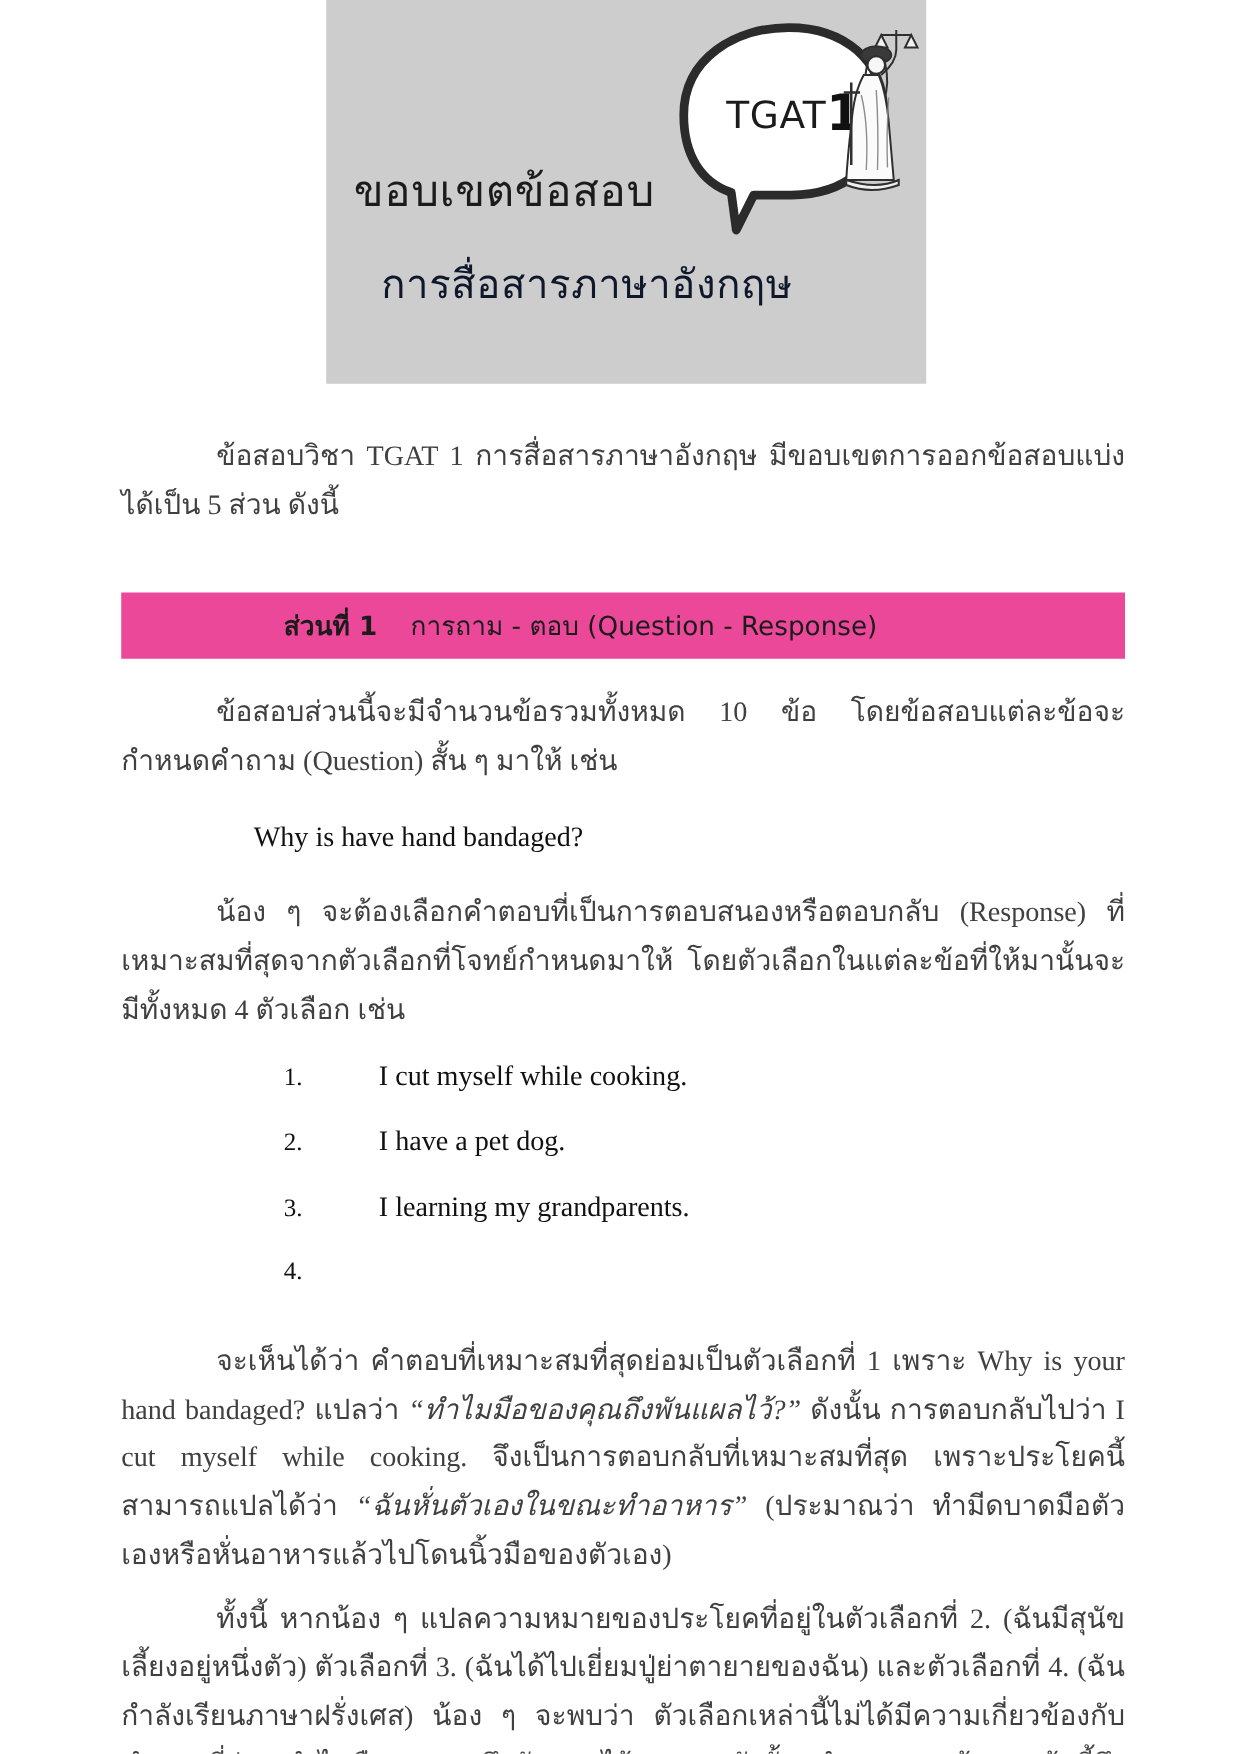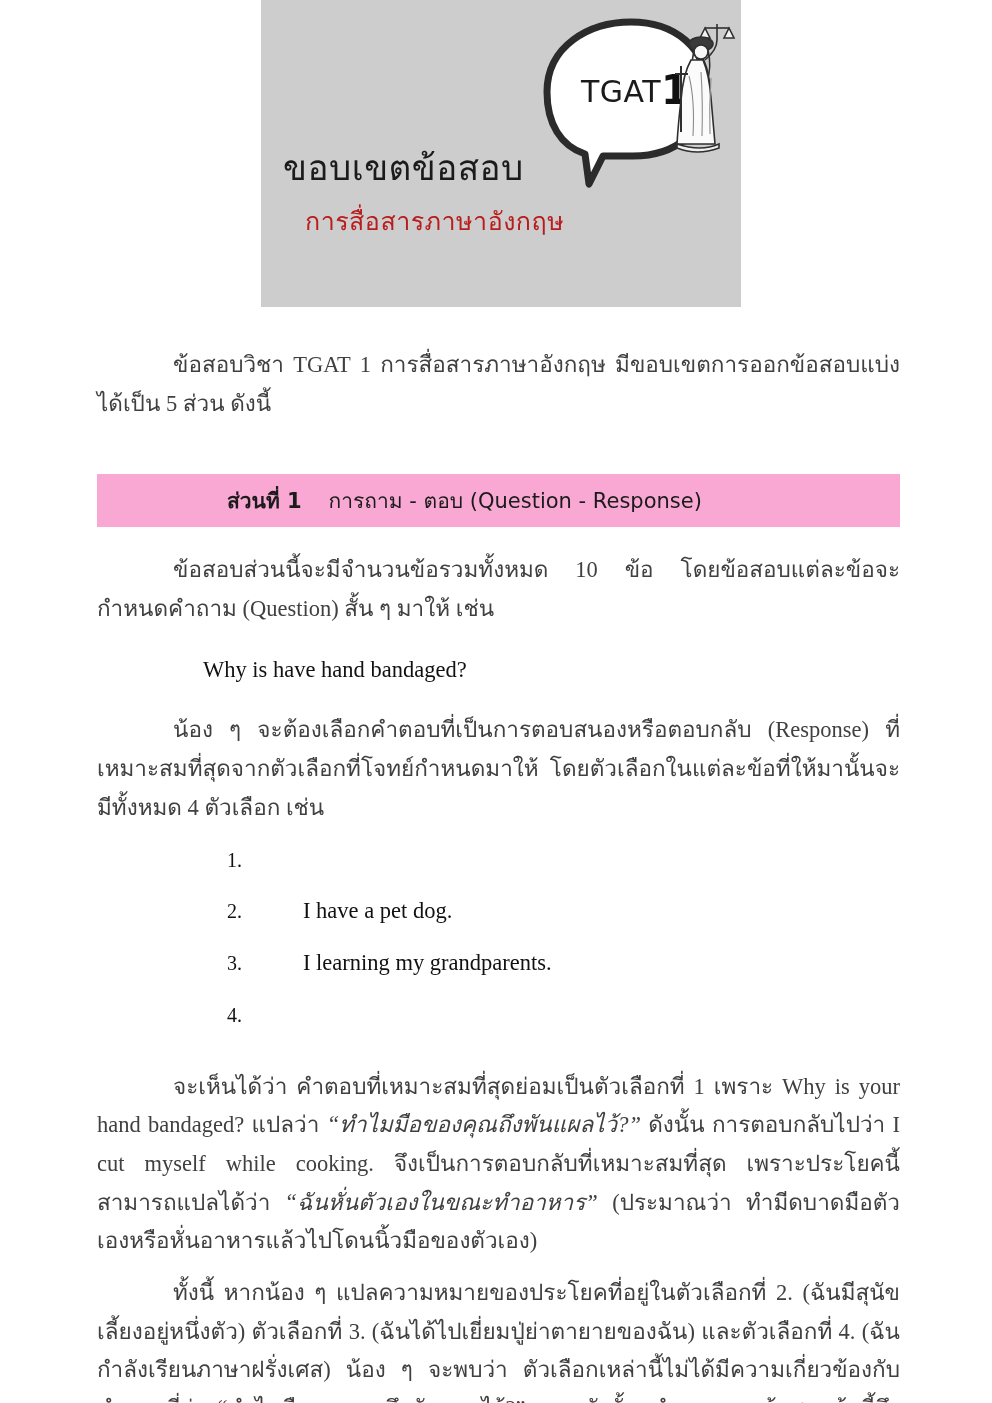--- a/index.html
+++ b/index.html
@@ -22,40 +22,40 @@
     left: 261px;
     top: 0;
     width: 480px;
     height: 307px;
     background: #cdcdcd;
     overflow: hidden;
   }
   .banner-title-wrap {
     position: absolute;
     left: 22px;
-    top: 150px;
+    top: 136px;
     width: 420px;
   }
   .banner-line1 {
     font-family: "DejaVu Sans", sans-serif;
     font-size: 35px;
     font-weight: 400;
     color: #1b1b1b;
     letter-spacing: 0.5px;
     line-height: 1.08;
     white-space: nowrap;
   }
   .banner-line2 {
     font-family: "DejaVu Sans", sans-serif;
-    font-size: 25px;
+    font-size: 32px;
     font-weight: 400;
-    color: #b91c1c;
+    color: #0f172a;
     letter-spacing: 0.5px;
     line-height: 1.08;
-    margin-top: 20px;
+    margin-top: 36px;
     margin-left: 22px;
     white-space: nowrap;
   }
   .bubble-wrap {
     position: absolute;
     left: 268px;
     top: 14px;
     width: 212px;
     height: 200px;
   }
@@ -80,21 +80,21 @@
   .gap-sm { height: 13px; }
   .gap-md { height: 22px; }
 
   
   .section-bar {
     position: absolute;
     left: 97px;
     top: 474px;
     width: 803px;
     height: 53px;
-    background: #f9a8d4;
+    background: #ec4899;
     display: flex;
     align-items: center;
   }
   .section-bar-inner {
     padding-left: 130px;
     font-family: "DejaVu Sans", sans-serif;
     font-size: 21px;
     color: #1b1b1b;
     white-space: nowrap;
   }
@@ -213,20 +213,21 @@
 
   <div class="gap-md"></div>
 
   <p class="para">น้อง ๆ จะต้องเลือกคำตอบที่เป็นการตอบสนองหรือตอบกลับ (Response) ที่เหมาะสมที่สุดจากตัวเลือกที่โจทย์กำหนดมาให้ โดยตัวเลือกในแต่ละข้อที่ให้มานั้นจะมีทั้งหมด 4 ตัวเลือก เช่น</p>
 
   <div class="gap-md"></div>
 
   <ul class="choices">
     <li>
       <span class="choice-num">1.</span>
+      <span class="choice-text">I cut myself while cooking.</span>
     </li>
     <li>
       <span class="choice-num">2.</span>
       <span class="choice-text">I have a pet dog.</span>
     </li>
     <li>
       <span class="choice-num">3.</span>
       <span class="choice-text">I learning my grandparents.</span>
     </li>
     <li>

